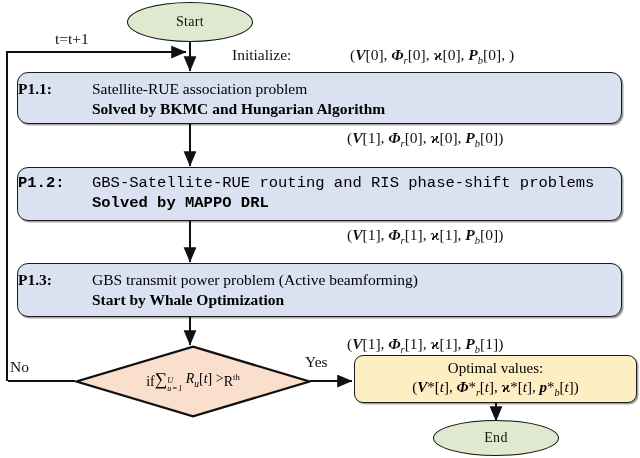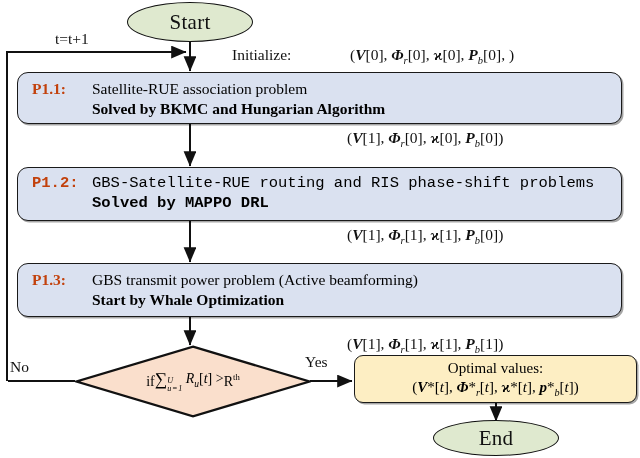--- a/index.html
+++ b/index.html
@@ -28,44 +28,43 @@
     box-sizing: border-box;
   }
   
   .terminator {
     border: 1.6px solid #111111;
     border-radius: 50%;
     background: #dfe9cf;
     display: flex;
     align-items: center;
     justify-content: center;
-    font-size: 21px;
+    font-size: 14px;
     color: #111111;
     letter-spacing: .3px;
   }
   
   .process {
     border: 1.8px solid #1a1a1a;
     border-radius: 11px;
     background: #dae1f0;
     box-shadow: 1.5px 1.5px 0 rgba(0,0,0,.35);
     padding: 6px 0 6px 0;
   }
   .proc-row {
     display: flex;
     align-items: flex-start;
     line-height: 1.26;
   }
   .proc-tag {
     font-weight: bold;
     font-size: 15.5px;
     width: 74px;
-    padding-left: 14px;
     box-sizing: border-box;
-    color: #c2410c;
+    color: #000000;
   }
   .proc-body {
     font-size: 15.5px;
     color: #000;
   }
   .proc-body .solved {
     font-weight: bold;
     display: block;
   }
   

